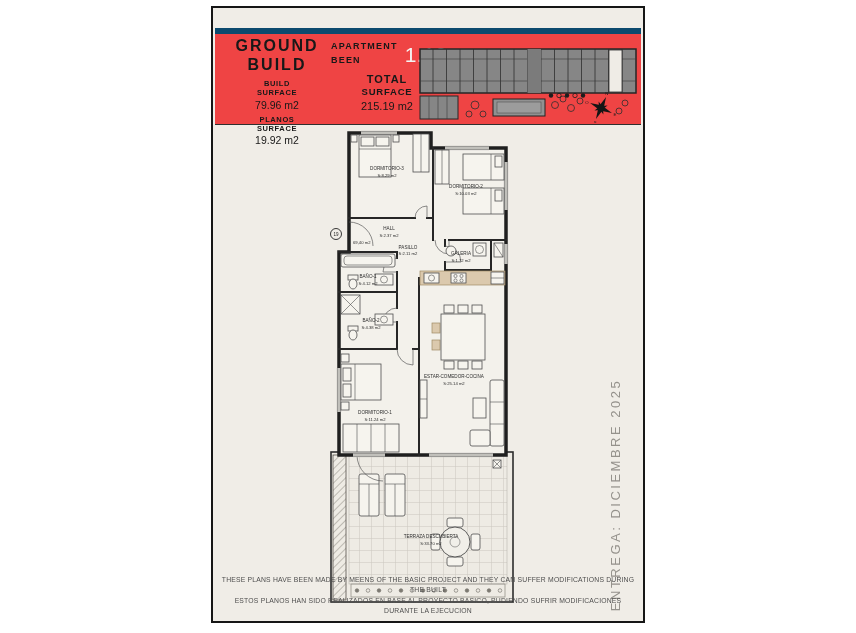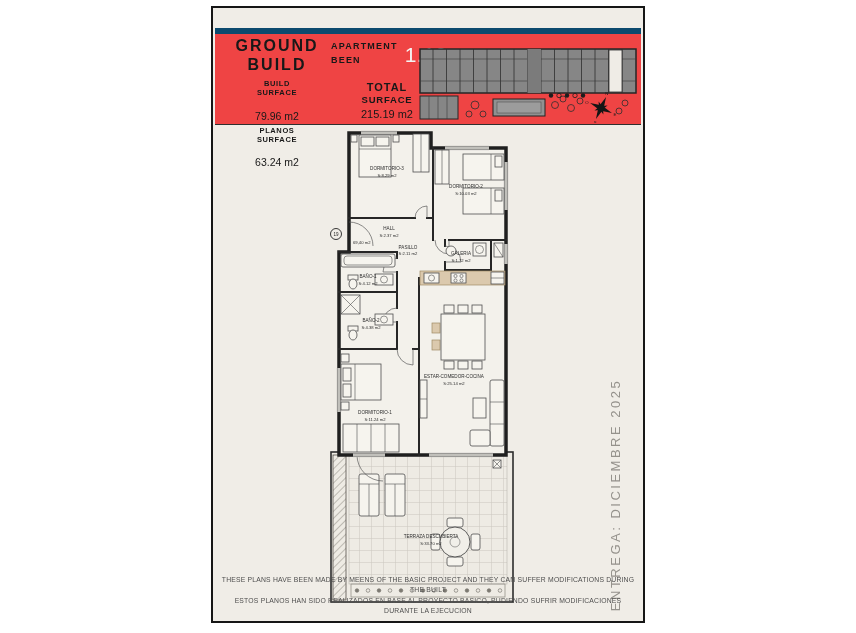--- a/index.html
+++ b/index.html
@@ -7,26 +7,26 @@
             font-family:"Liberation Sans", sans-serif;}
   .page{position:absolute;left:211px;top:6px;width:434px;height:617px;
         background:#f0ede7;border:2px solid #161616;box-sizing:border-box;}
   
   .band{position:absolute;left:2px;right:2px;top:20px;height:90px;background:#ef4444;
         border-top:6px solid #0c4a6e;border-bottom:1px solid #2f2f2f;}
   .hdr-left{position:absolute;left:10px;top:3px;width:104px;text-align:center;color:#181818;}
   .g-title{font-size:16px;font-weight:700;letter-spacing:2px;line-height:1.18;}
   .sur{margin-top:4px;}
   .sur-label{font-size:7.5px;font-weight:700;letter-spacing:0.6px;line-height:1.25;}
-  .sur-value{font-size:10.5px;margin-top:12px;}
+  .sur-value{font-size:10.5px;margin-top:1px;}
   .hdr-mid{position:absolute;left:116px;top:4px;width:112px;color:#181818;}
   .apt-row{display:flex;align-items:flex-end;}
   .apt-label{font-size:9px;font-weight:700;letter-spacing:1.2px;line-height:1.5;text-align:left;}
   .apt-num{font-size:21px;color:#f4f4f2;margin-left:7px;margin-top:5px;letter-spacing:0.5px;}
-  .total{text-align:center;margin-top:14px;}
+  .total{text-align:center;margin-top:6px;}
   .total-l1{font-size:11px;font-weight:700;letter-spacing:1px;line-height:1.2;}
   .total-l2{font-size:9.5px;font-weight:700;letter-spacing:0.8px;line-height:1.2;}
   .total-v{font-size:11px;margin-top:2px;}
   .siteplan{position:absolute;left:200px;top:1px;width:228px;height:88px;}
   
   .floorplan{position:absolute;left:110px;top:110px;width:200px;height:500px;}
   .wall-out{stroke:#1f1f1f;stroke-width:3.5;fill:none;stroke-linecap:square;}
   .wall-in{stroke:#262626;stroke-width:2;fill:none;stroke-linecap:square;}
   .arc{stroke:#5a5a5a;stroke-width:0.7;fill:none;}
   .win{stroke:#3c3c3c;stroke-width:0.55;fill:none;}
@@ -62,21 +62,21 @@
             <div>BUILD</div>
             <div>SURFACE</div>
           </div>
           <div class="sur-value">79.96 m2</div>
         </div>
         <div class="sur">
           <div class="sur-label">
             <div>PLANOS</div>
             <div>SURFACE</div>
           </div>
-          <div class="sur-value">63.24 m2</div>
+          <div class="sur-value">19.92 m2</div>
         </div>
       </div>
 
       <div class="hdr-mid">
         <div class="apt-row">
           <div class="apt-label">
             <div>APARTMENT</div>
             <div>BEEN</div>
           </div>
           <div class="apt-num">1.19</div>

